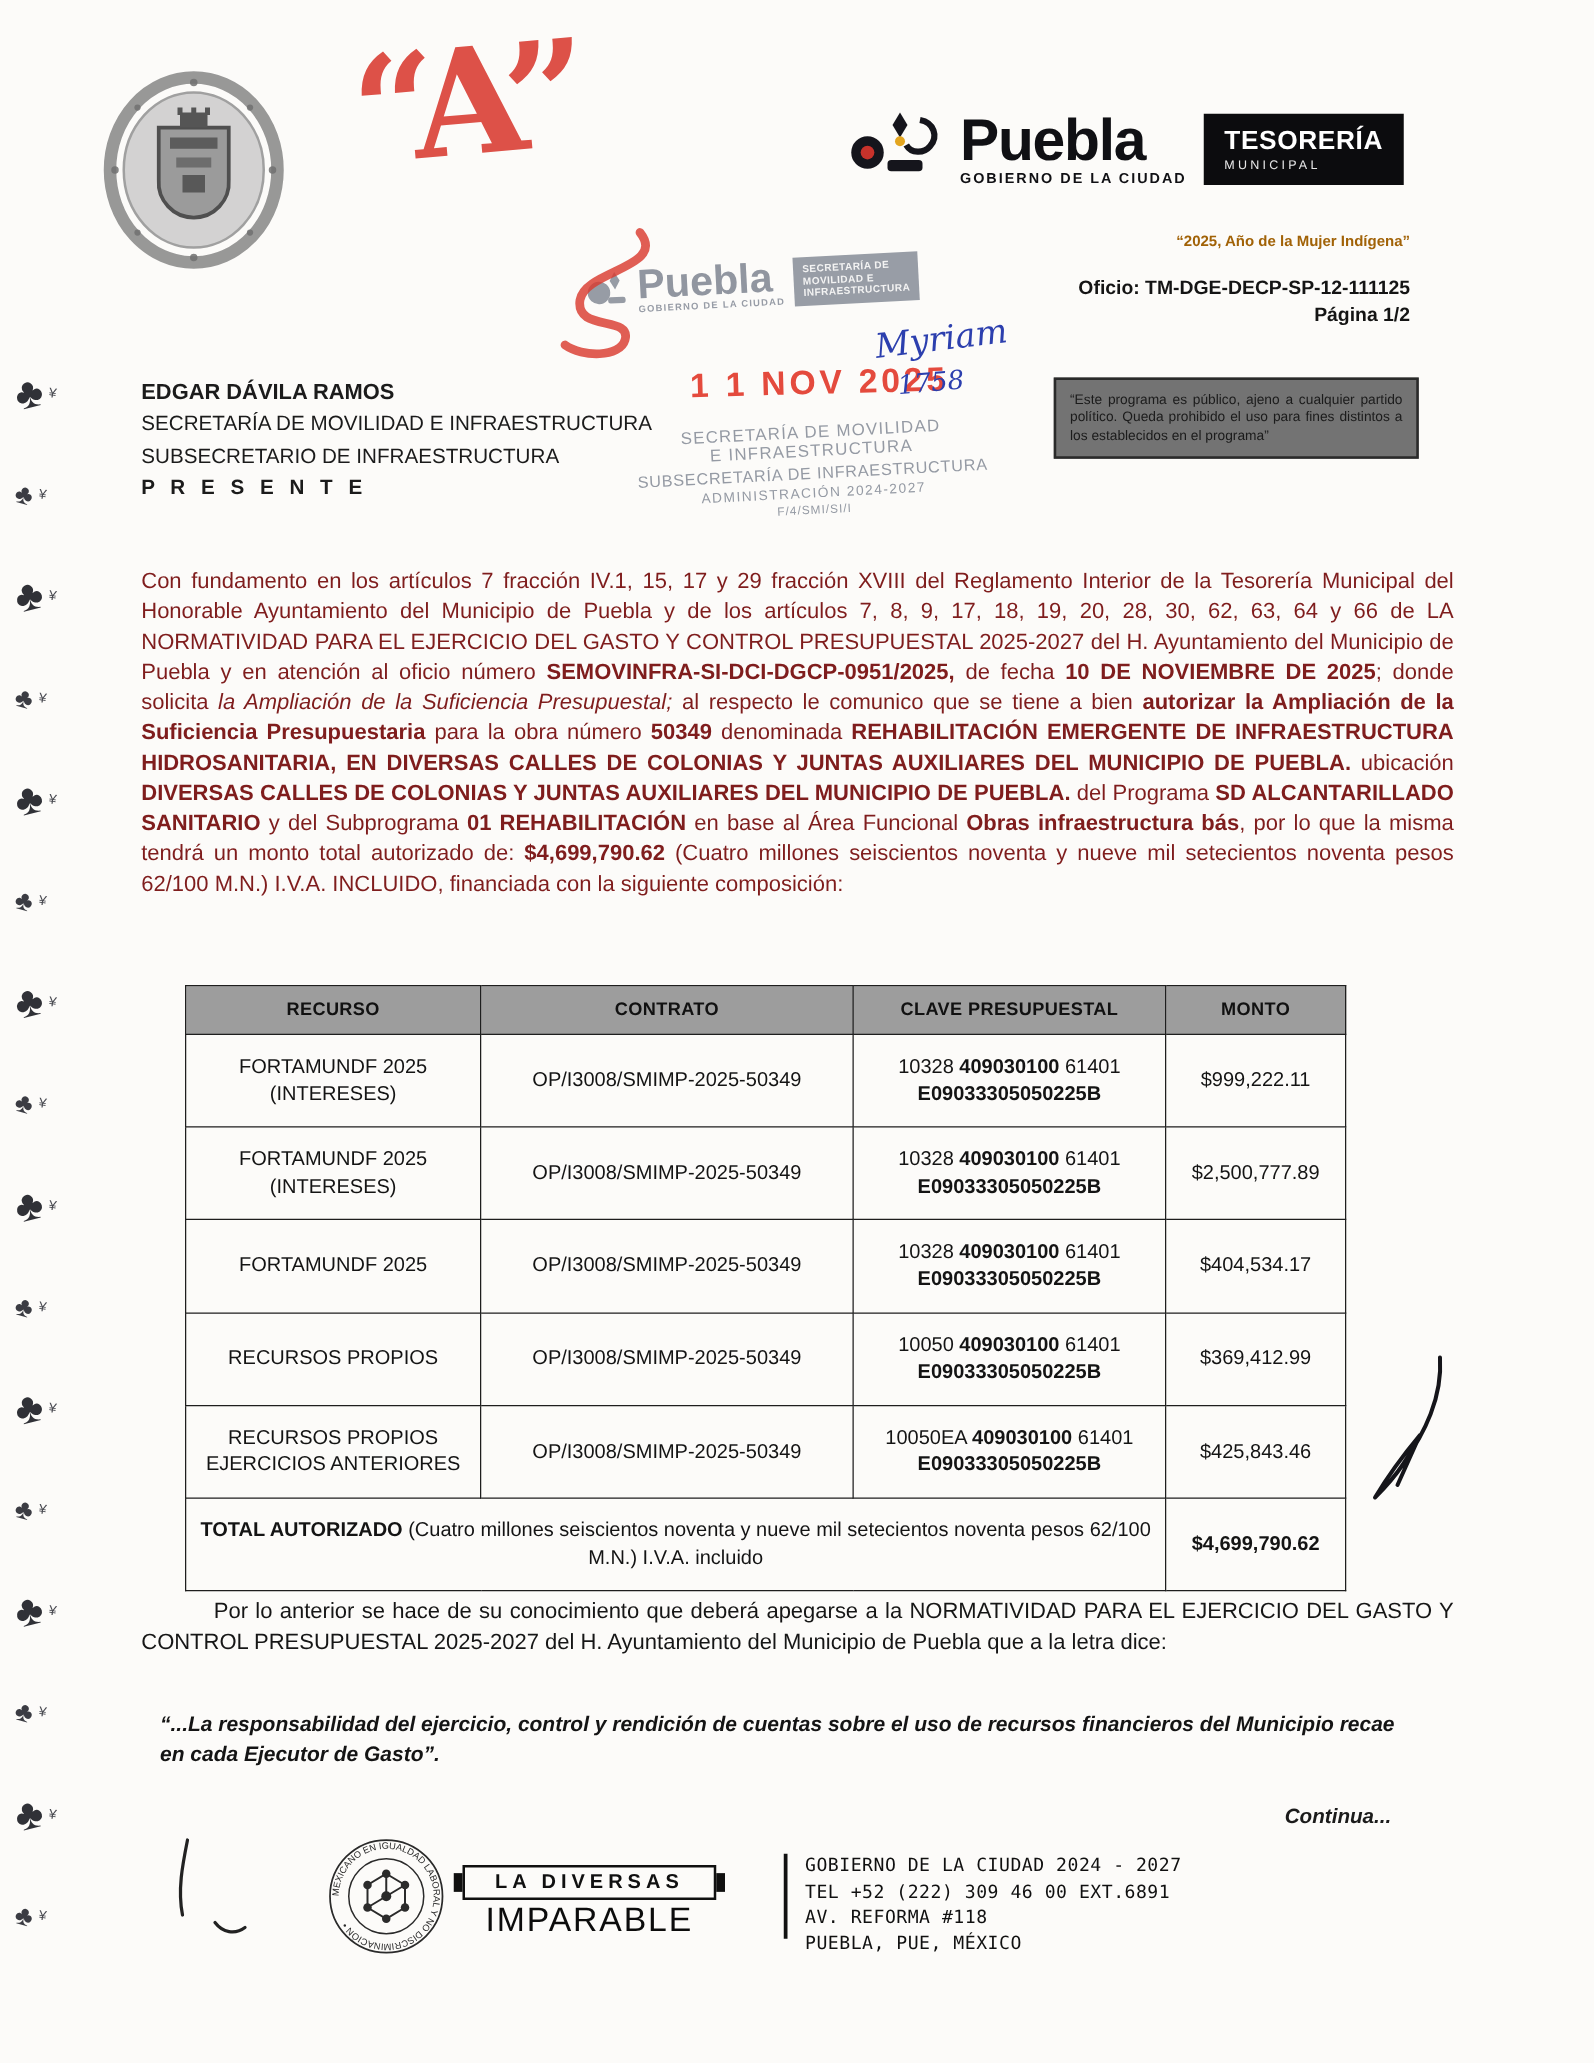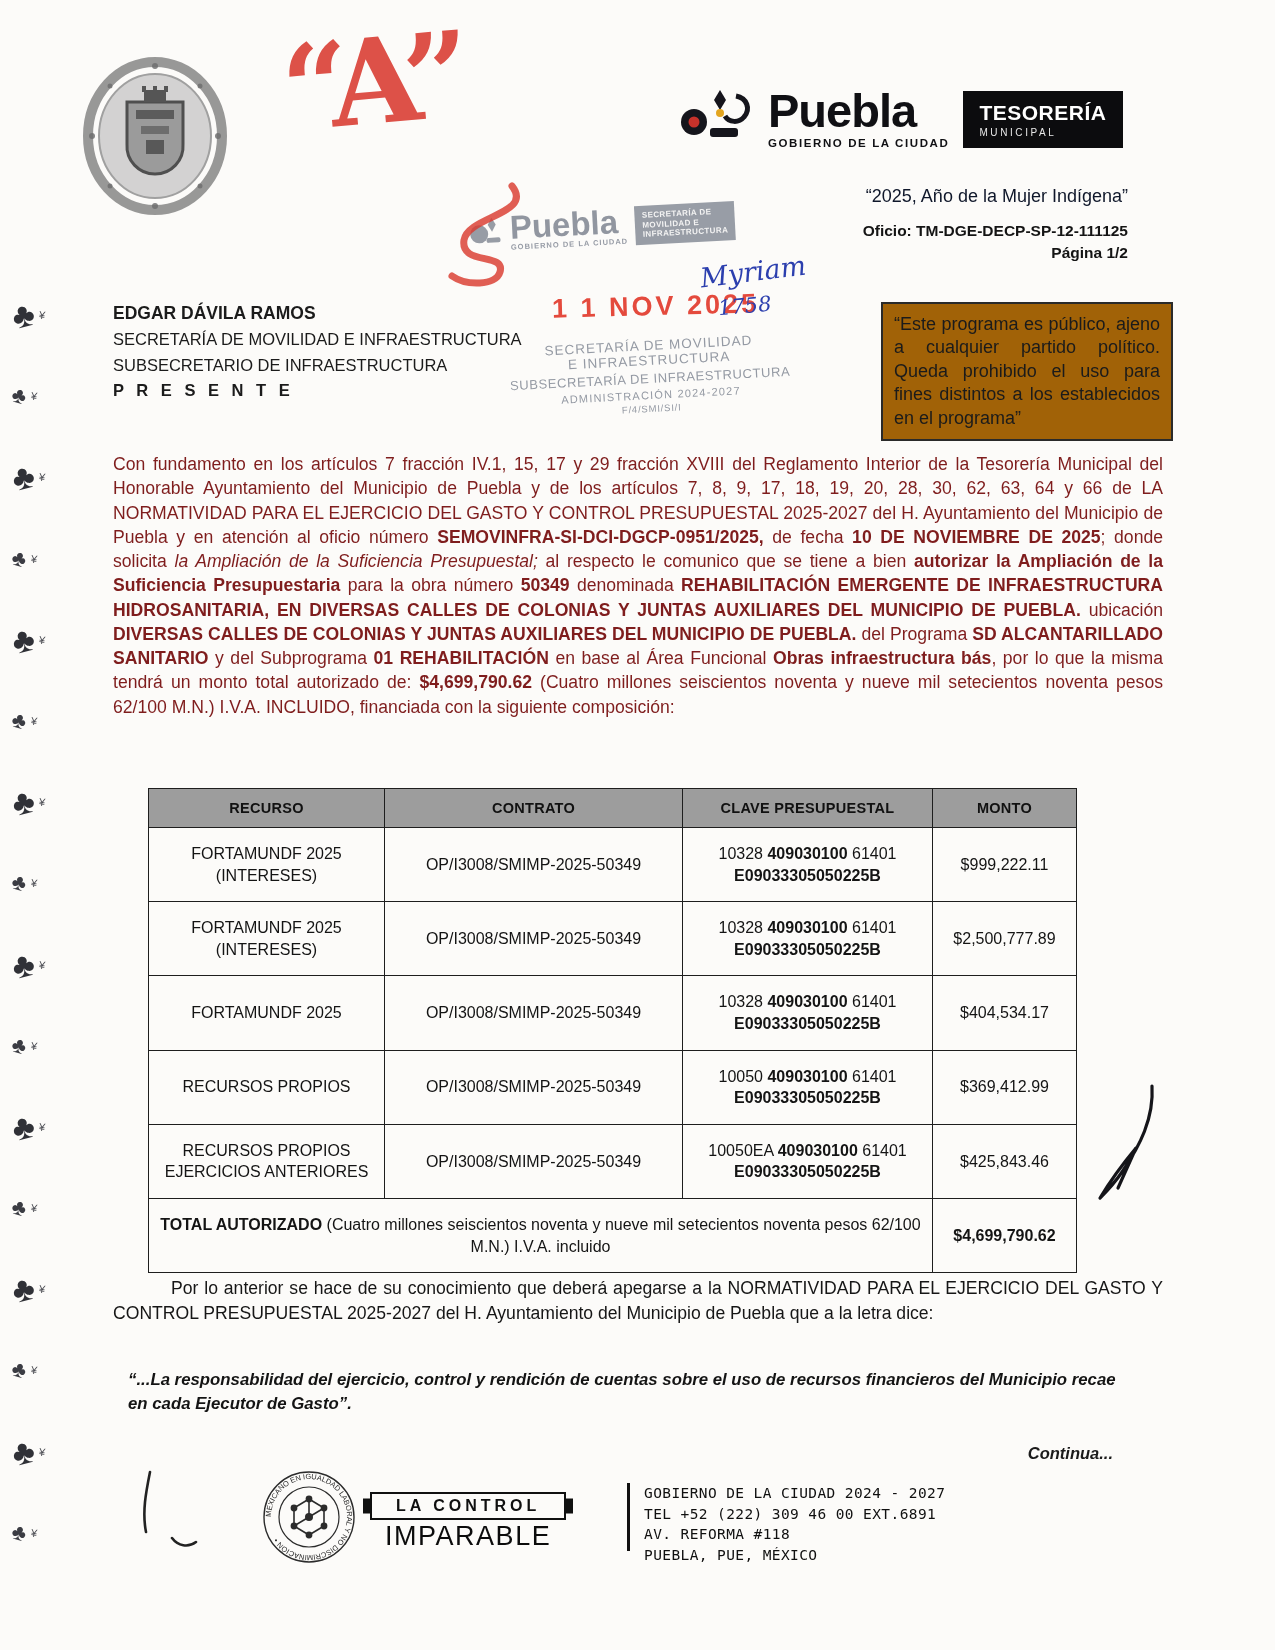--- a/index.html
+++ b/index.html
@@ -25,21 +25,21 @@
   .overlay-svg{position:absolute;left:0;top:0;pointer-events:none;}
 
   
   .brand{position:absolute;left:676px;top:86px;display:flex;align-items:center;gap:14px;}
   .brand-name{font-size:47px;font-weight:800;letter-spacing:-1px;color:#101014;line-height:.95;}
   .brand-sub{font-size:11.5px;font-weight:700;letter-spacing:1.6px;color:#101014;margin-top:3px;}
   .treasury{background:#0c0c0e;color:#fff;padding:10px 16px;min-width:128px;}
   .treasury-title{font-size:21px;font-weight:800;letter-spacing:.5px;}
   .treasury-sub{font-size:10px;letter-spacing:2.6px;margin-top:2px;color:#e8e8e8;}
 
-  .slogan{position:absolute;right:147px;top:186px;font-weight:400;font-size:18px;color:#0f172a;}
+  .slogan{position:absolute;right:147px;top:186px;font-weight:700;font-size:12px;color:#a16207;}
   .oficio{position:absolute;right:147px;top:222px;font-weight:700;font-size:15.5px;color:#141414;}
   .pageno{position:absolute;right:147px;top:244px;font-weight:700;font-size:15.5px;color:#141414;}
 
   
   .stamp-logo{position:absolute;left:466px;top:208px;display:flex;align-items:center;gap:8px;
               transform:rotate(-3deg);opacity:.85;}
   .stamp-brand{font-size:33px;font-weight:800;color:#7f8591;line-height:.9;}
   .stamp-brand-sub{font-size:7.5px;font-weight:700;letter-spacing:1px;color:#868c98;}
   .stamp-box{background:#878d98;color:#f2f2f2;font-size:8px;font-weight:700;line-height:1.2;
              padding:5px 7px;letter-spacing:.4px;}
@@ -57,22 +57,22 @@
            color:#2c3fae;transform:rotate(-7deg);font-family:"DejaVu Serif",serif;}
   .hw-number{position:absolute;left:718px;top:294px;font-size:21px;font-style:italic;
              color:#2c3fae;transform:rotate(-5deg);font-family:"DejaVu Serif",serif;}
 
   
   .addressee{position:absolute;left:113px;top:300px;line-height:1.55;}
   .addr-name{font-weight:800;font-size:17.5px;}
   .addr-line{font-size:16.5px;}
   .addr-present{font-weight:800;font-size:16.5px;letter-spacing:4px;}
 
-  .notice{position:absolute;left:881px;top:302px;width:266px;border:2px solid #2a2a2a;
-          padding:9px 11px;font-size:18px;line-height:1.3;text-align:justify;background:#a16207;}
+  .notice{position:absolute;left:843px;top:302px;width:266px;border:2px solid #2a2a2a;
+          padding:9px 11px;font-size:11px;line-height:1.3;text-align:justify;background:#737373;}
 
   .para1{position:absolute;left:113px;top:452px;width:1050px;font-size:17.6px;
          line-height:1.38;text-align:justify;color:#7f1d1d;}
 
   
   table.budget{position:absolute;left:148px;top:788px;width:928px;border-collapse:collapse;
                table-layout:fixed;}
   table.budget col.c1{width:236px;} table.budget col.c2{width:298px;}
   table.budget col.c3{width:250px;} table.budget col.c4{width:144px;}
   table.budget th{background:#9d9d9d;color:#111;font-size:14.5px;font-weight:800;
@@ -345,21 +345,21 @@
           <circle cx="62" cy="56" r="3.4"></circle>
         <circle cx="47" cy="65" r="3.4"></circle>
           <circle cx="32" cy="56" r="3.4"></circle>
           <circle cx="32" cy="38" r="3.4"></circle>
         <circle cx="47" cy="47" r="4"></circle>
       </g>
     </svg>
   </div>
 
   <div class="capital">
-    <div class="cap-box">LA CONTROL</div>
+    <div class="cap-box">LA DIVERSAS</div>
     <div class="cap-big">IMPARABLE</div>
   </div>
 
   <div class="fdivider"></div>
 
   <div class="faddress">
     <div>GOBIERNO DE LA CIUDAD 2024 - 2027</div>
     <div>TEL +52 (222) 309 46 00 EXT.6891</div>
     <div>AV. REFORMA #118</div>
     <div>PUEBLA, PUE, MÉXICO</div>

